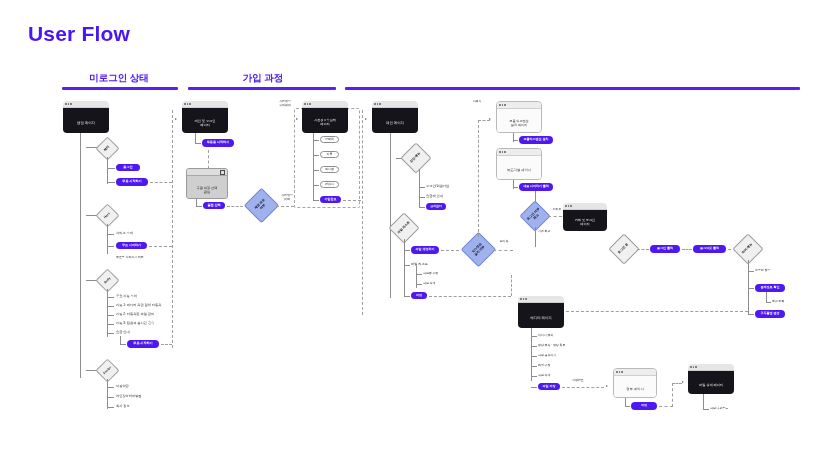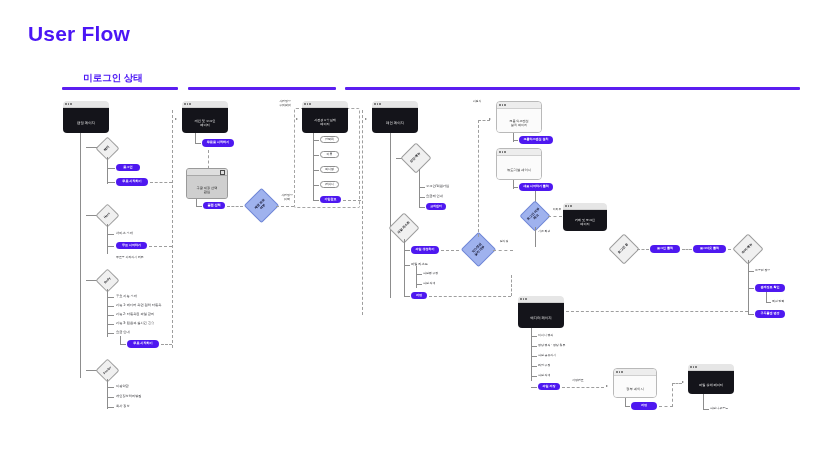--- a/index.html
+++ b/index.html
@@ -101,23 +101,24 @@
     border-top:2.6px solid #6a6a6a;border-bottom:0;
   }
 </style>
 </head>
 <body>
 
 <div id="canvas">
 
   <div class="abs" id="page-title">User Flow</div>
 
-  <div class="abs sec-label" style="left:53px;top:72px;width:120px;">미로그인 상태</div>
+  <div class="abs sec-label" style="left:59px;top:72px;width:120px;">미로그인 상태</div>
   <div class="abs sec-rule" style="left:62px;top:87px;width:116px;"></div>
 
+  <div class="abs sec-label" style="left:198px;top:72px;width:130px;">가입 과정</div>
   <div class="abs sec-rule" style="left:188px;top:87px;width:148px;"></div>
 
   <div class="abs sec-rule" style="left:345px;top:87px;width:455px;"></div>
 
   <div class="abs win dark" style="left:63px;top:101px;width:46px;height:32px;">
     <div class="bar">
         <i></i>
         <i></i>
         <i></i>
       </div>

